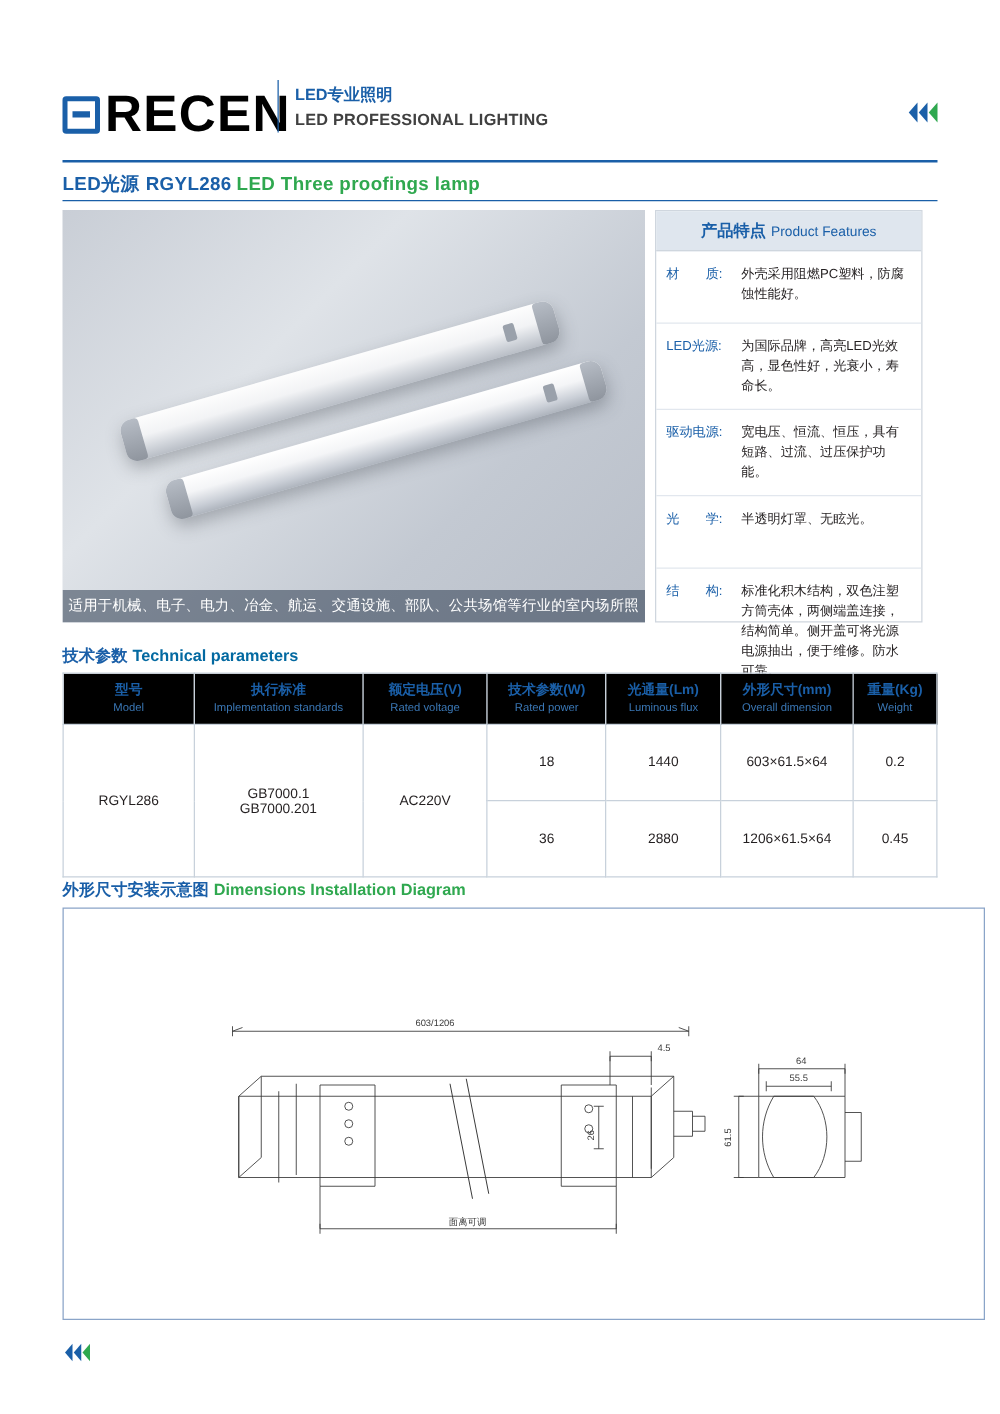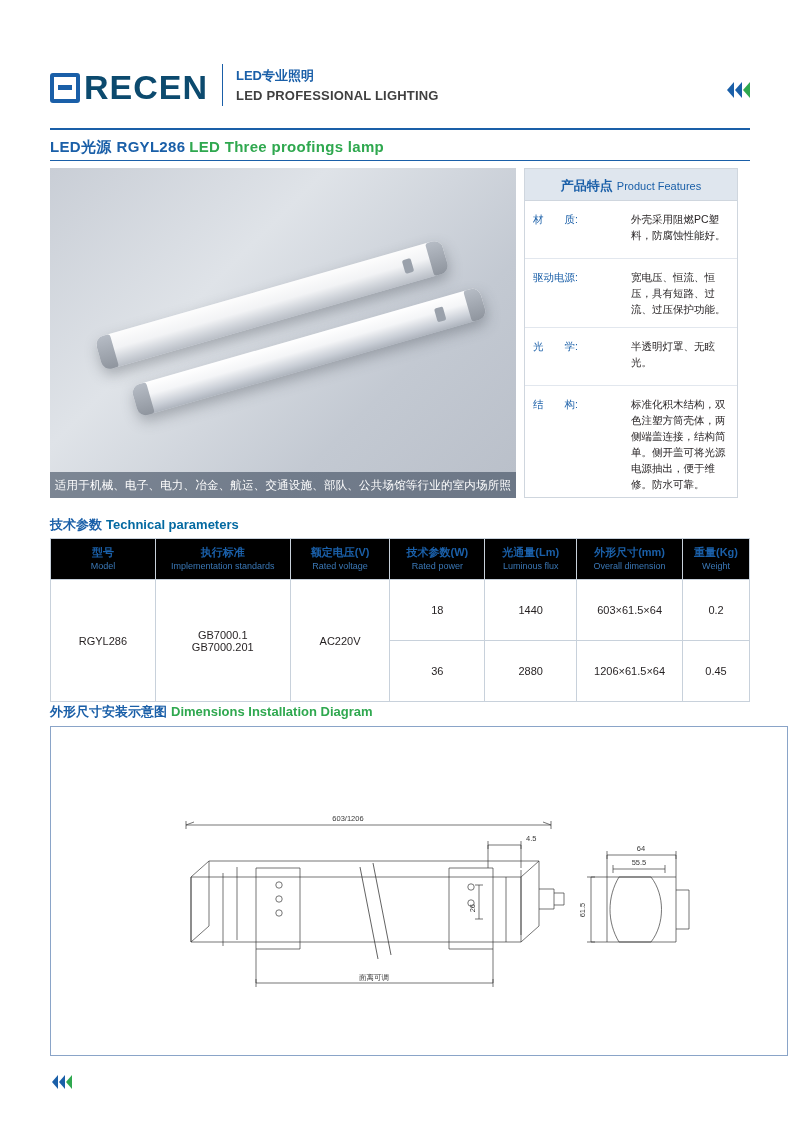--- a/index.html
+++ b/index.html
@@ -39,24 +39,24 @@
     margin-right: 4px;
   }
   .logo-mark:after {
     content: "";
     position: absolute;
     left: 4px; top: 8px;
     width: 14px; height: 5px;
     background: #1a5fa8;
   }
   .logo-text {
-    font-size: 34px;
+    font-size: 41px;
     font-weight: bold;
     letter-spacing: 1px;
-    color: #0c4a6e;
+    color: #000000;
     font-family: "Liberation Sans", sans-serif;
   }
   .logo-divider {
     position: absolute;
     left: 172px; top: 2px;
     width: 1px; height: 42px;
     background: #1a5fa8;
   }
   .logo-tagline {
     position: absolute;
@@ -193,21 +193,20 @@
     font-size: 13px; font-weight: bold; color: #1a5fa8;
   }
   .features-head .en {
     font-size: 11px; color: #1a5fa8; margin-left: 4px;
   }
   .feat-row {
     display: flex;
     padding: 10px 10px 10px 8px;
     border-bottom: 1px solid #e2e7ee;
     min-height: 58px;
-    gap: 38px;
   }
   .feat-row:last-child { border-bottom: none; }
   .feat-label {
     color: #1a5fa8;
     font-size: 10.5px;
     width: 60px;
     flex: 0 0 60px;
     line-height: 16px;
     text-align: justify;
   }
@@ -331,20 +330,24 @@
     <div class="photo-caption">适用于机械、电子、电力、冶金、航运、交通设施、部队、公共场馆等行业的室内场所照明</div>
   </div>
 
   <div class="features">
     <div class="features-head">
       <span class="cn">产品特点</span><span class="en">Product Features</span>
     </div>
     <div class="feat-row">
       <div class="feat-label">材　　质:</div>
       <div class="feat-text">外壳采用阻燃PC塑料，防腐蚀性能好。</div>
+    </div>
+    <div class="feat-row">
+      <div class="feat-label">LED光源:</div>
+      <div class="feat-text">为国际品牌，高亮LED光效高，显色性好，光衰小，寿命长。</div>
     </div>
     <div class="feat-row">
       <div class="feat-label">驱动电源:</div>
       <div class="feat-text">宽电压、恒流、恒压，具有短路、过流、过压保护功能。</div>
     </div>
     <div class="feat-row">
       <div class="feat-label">光　　学:</div>
       <div class="feat-text">半透明灯罩、无眩光。</div>
     </div>
     <div class="feat-row">

